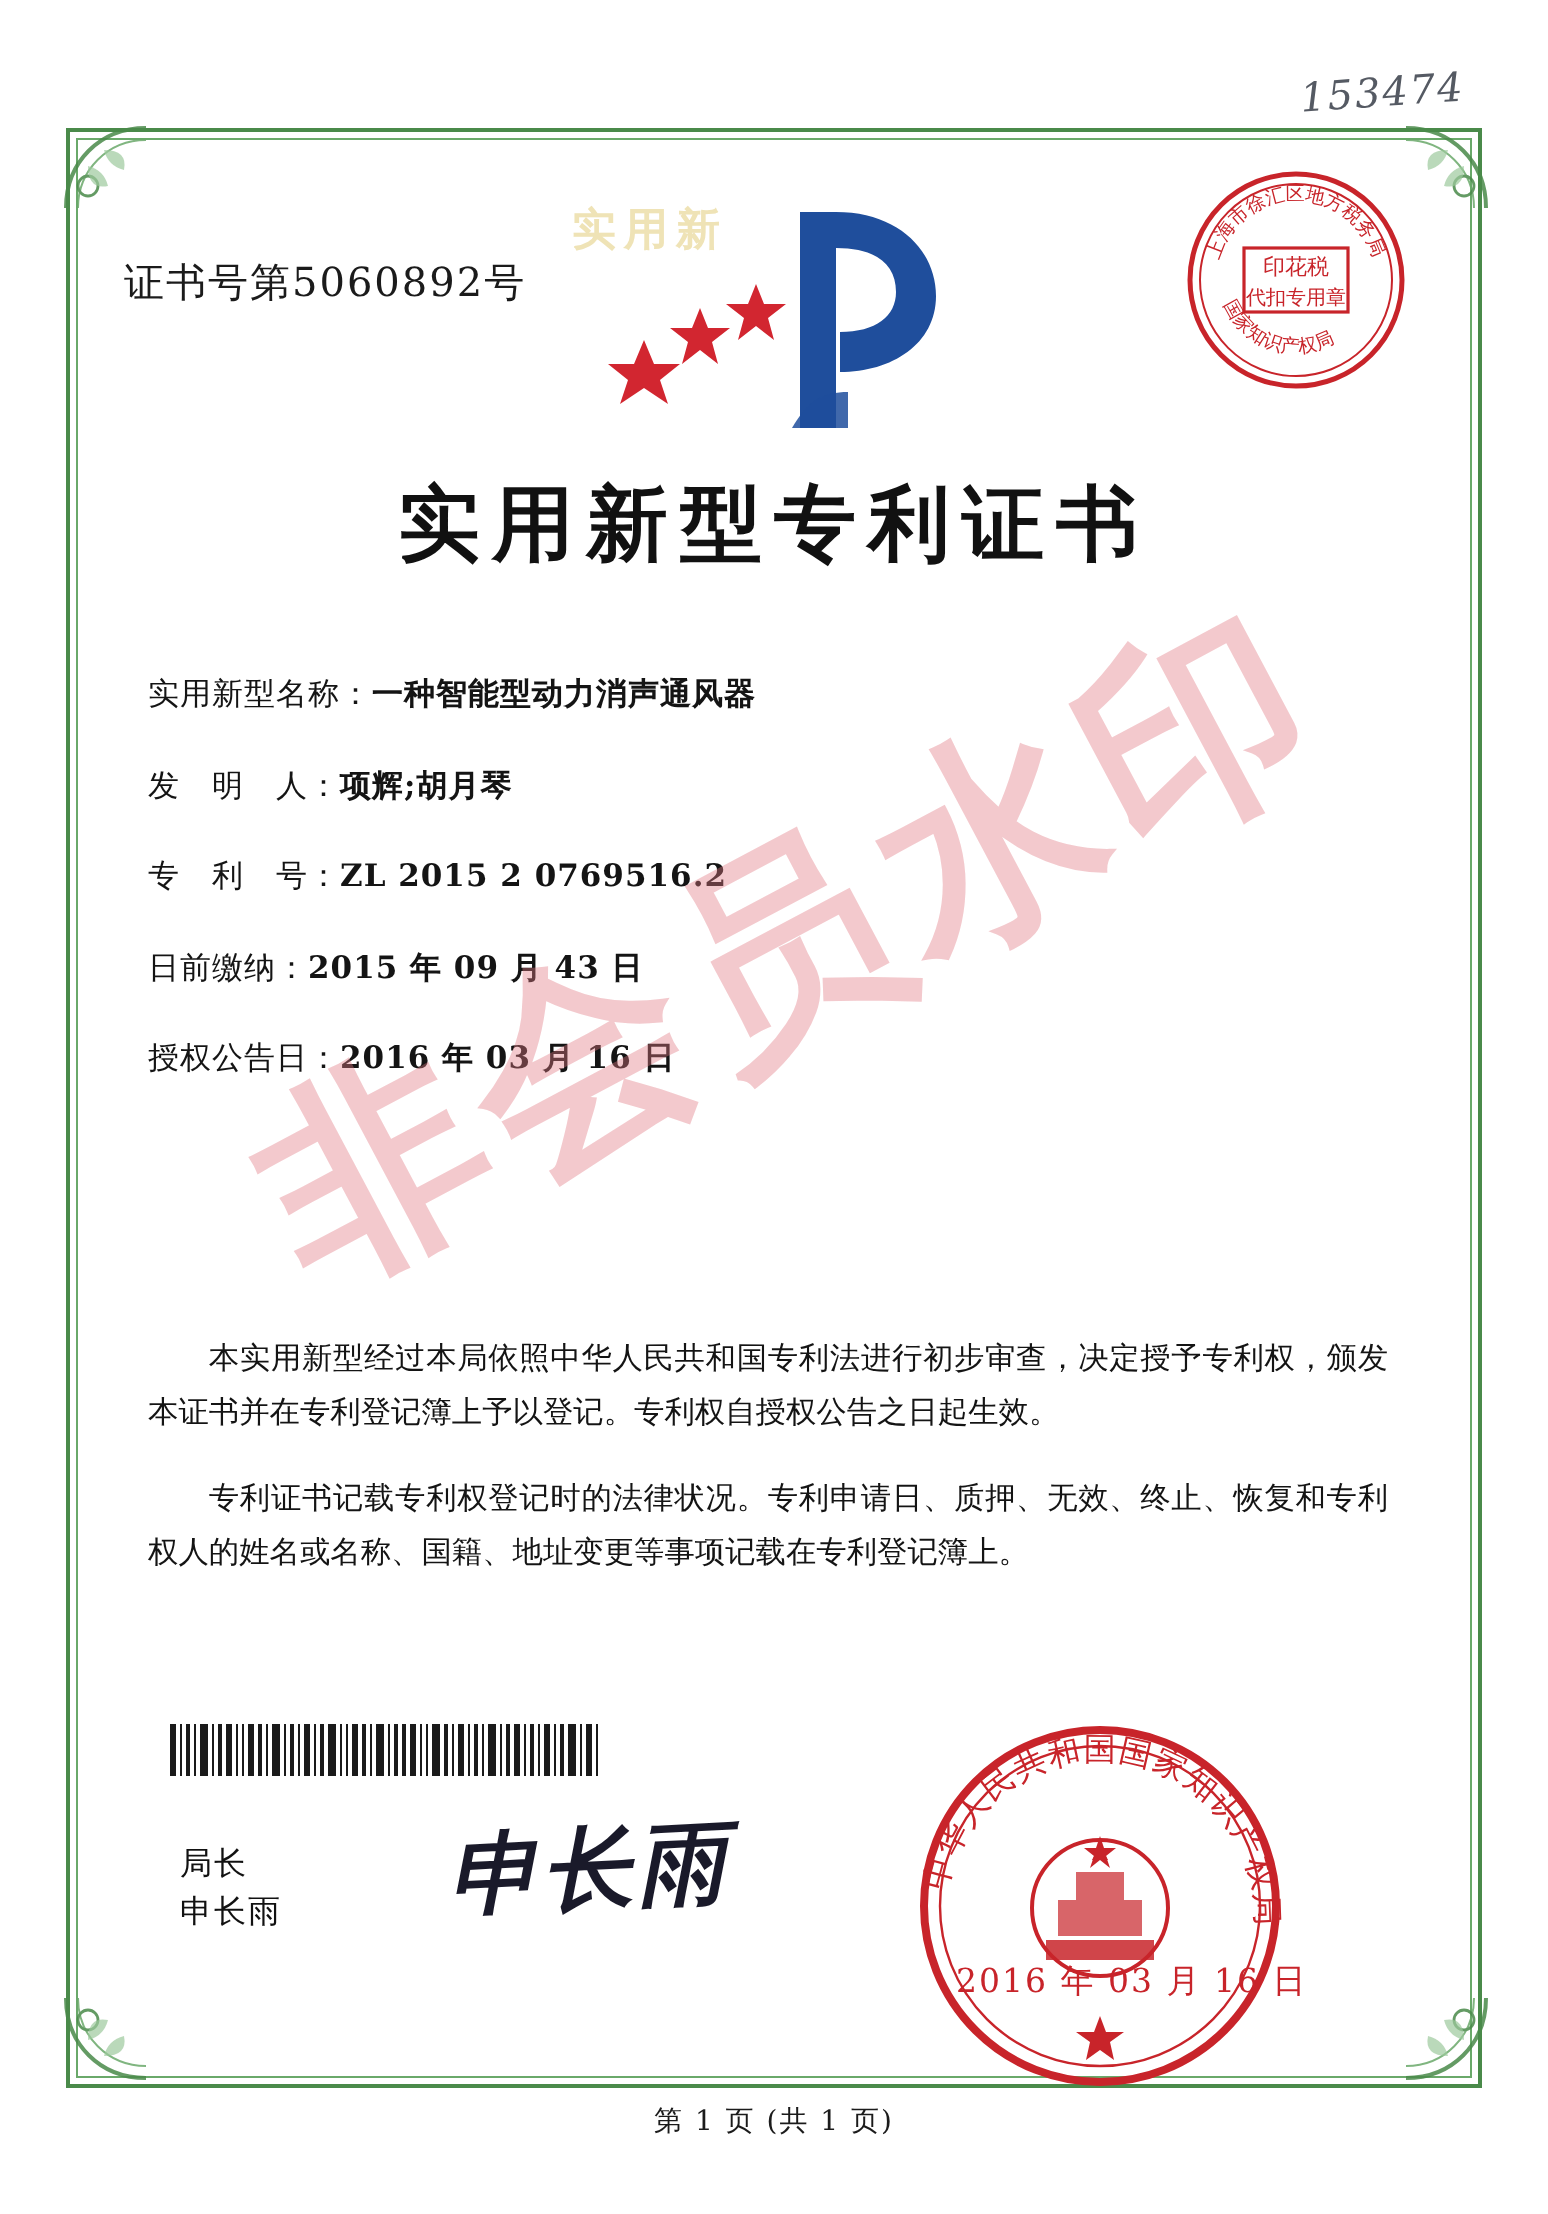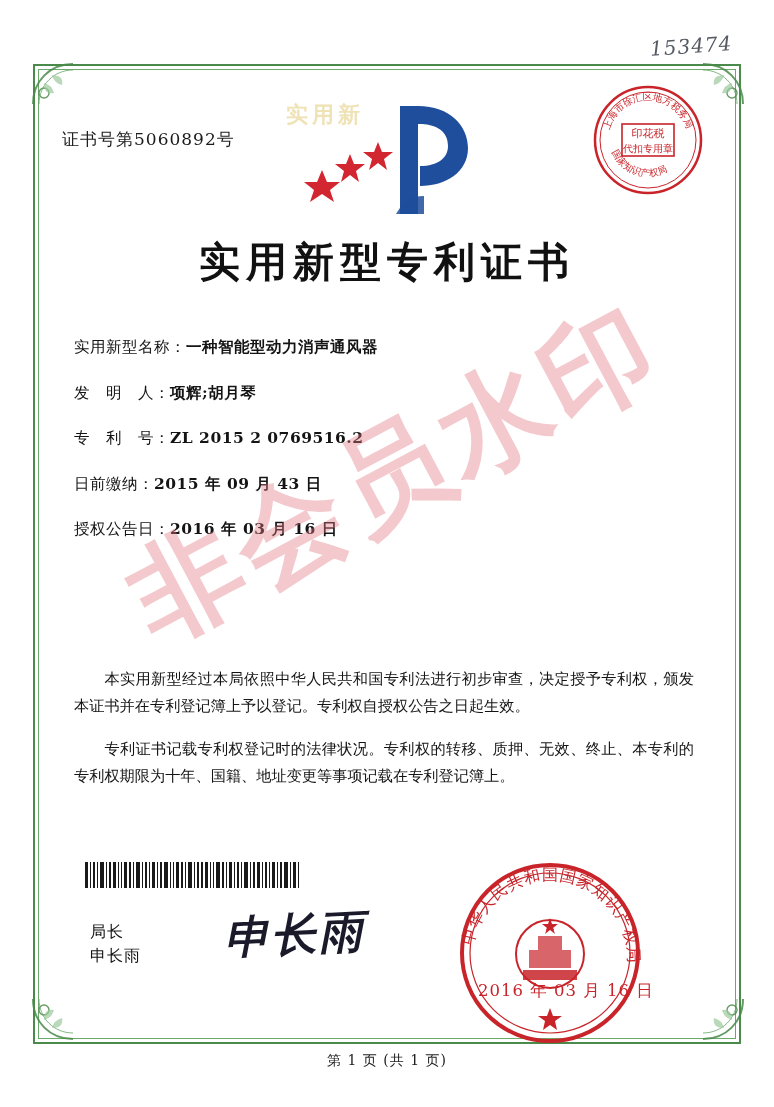--- a/index.html
+++ b/index.html
@@ -61,21 +61,21 @@
     transform: rotate(-4deg);
     font-style: italic;
   }
 
   
   .cert-no {
     position: absolute;
     left: 62px;
     top: 128px;
     font-family: "DejaVu Serif", "Liberation Serif", serif;
-    font-size: 17px;
+    font-size: 20px;
     color: #1b1b1b;
     letter-spacing: 1px;
   }
 
   
   .logo {
     position: absolute;
     left: 300px;
     top: 96px;
     width: 175px;
@@ -329,21 +329,21 @@
       <span class="field-value">2015 年 09 月 43 日</span>
     </div>
     <div class="field-row">
       <span class="field-label">授权公告日：</span>
       <span class="field-value">2016 年 03 月 16 日</span>
     </div>
   </div>
 
   <div class="body-text">
     <p>本实用新型经过本局依照中华人民共和国专利法进行初步审查，决定授予专利权，颁发本证书并在专利登记簿上予以登记。专利权自授权公告之日起生效。</p>
-    <p>专利证书记载专利权登记时的法律状况。专利权的转移、质押、无效、终止、本专利的专利权期限为十年、国籍、地址变更等事项记载在专利登记簿上。</p>
+    <p>专利证书记载专利权登记时的法律状况。专利申请日、质押、无效、终止、恢复和专利权人的姓名或名称、国籍、地址变更等事项记载在专利登记簿上。</p>
   </div>
 
   <div class="barcode">
     <span style="width:3px"></span>
       <span style="width:1px"></span>
       <span style="width:2px"></span>
     <span style="width:1px"></span>
       <span style="width:4px"></span>
       <span style="width:1px"></span>
     <span style="width:2px"></span>

